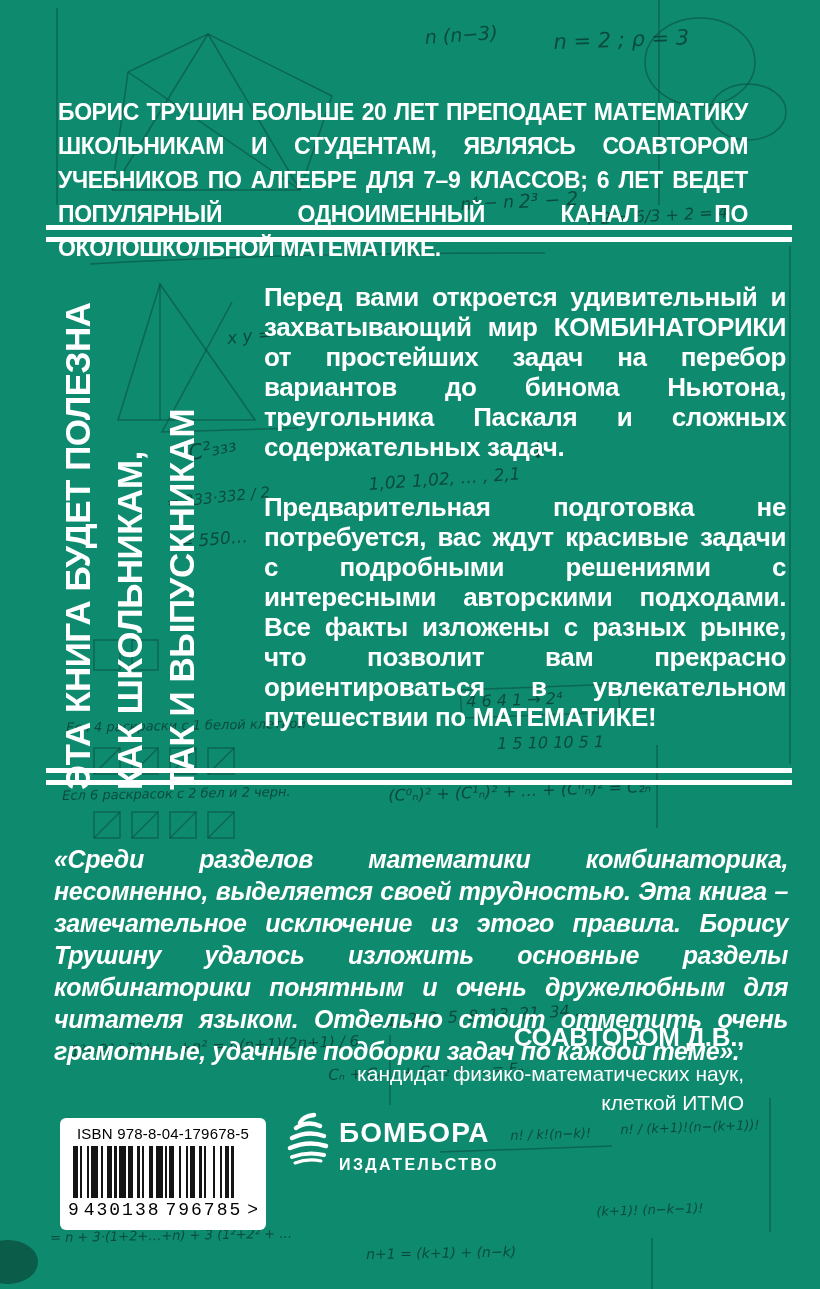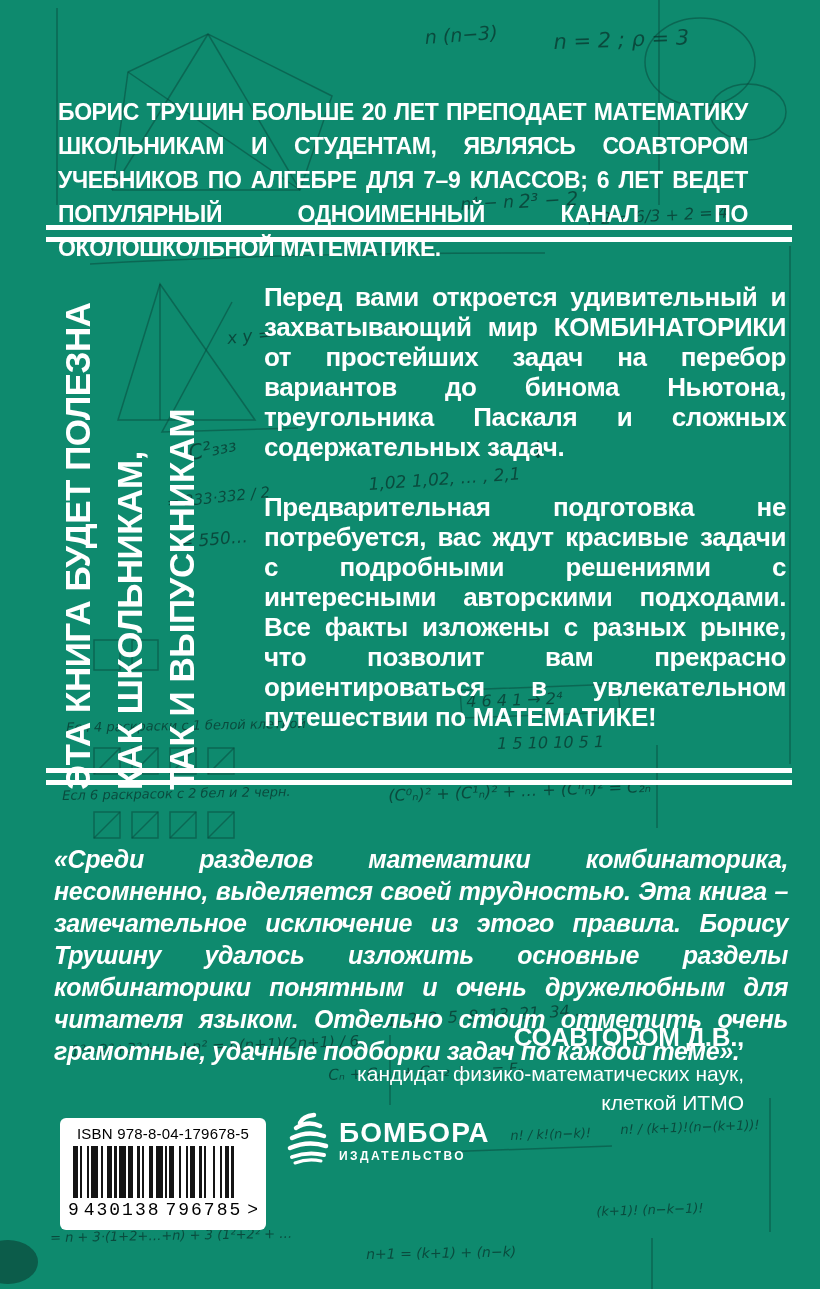--- a/index.html
+++ b/index.html
@@ -37,21 +37,21 @@
   .bar{flex:none;height:100%}
   .bar.b{background:#141414}
   .isbn-digits{margin:2px 8px 0;display:flex;justify-content:space-between;align-items:center;
                font-family:"Liberation Mono",monospace;font-size:18px}
   .isbn-digits .grp{letter-spacing:2px}
 
   .publisher{position:absolute;left:283px;top:1110px;width:440px}
   .logo-row{display:flex;align-items:flex-start;gap:10px}
   .logo-text{display:flex;flex-direction:column}
   .pub-name{font-weight:bold;font-size:28px;letter-spacing:1px;line-height:30px;margin-top:8px}
-  .pub-tag{font-weight:bold;font-size:12px;letter-spacing:2.4px;margin-top:1px}
+  .pub-tag{font-weight:bold;font-size:16px;letter-spacing:2.4px;margin-top:8px}
   .pub-desc{margin-top:9px;font-weight:bold;font-size:13px;line-height:17px;letter-spacing:.1px}
   .social{margin-top:9px;display:flex;align-items:center;gap:8px;font-weight:bold;font-size:16px}
   .social .gap{width:12px}
   .sq{width:21px;height:21px;background:#fff;border-radius:5px;display:flex;align-items:center;
       justify-content:center;color:#0e8a6e;font-weight:bold}
 </style>
 </head>
 <body>
 
 <div class="cover">

